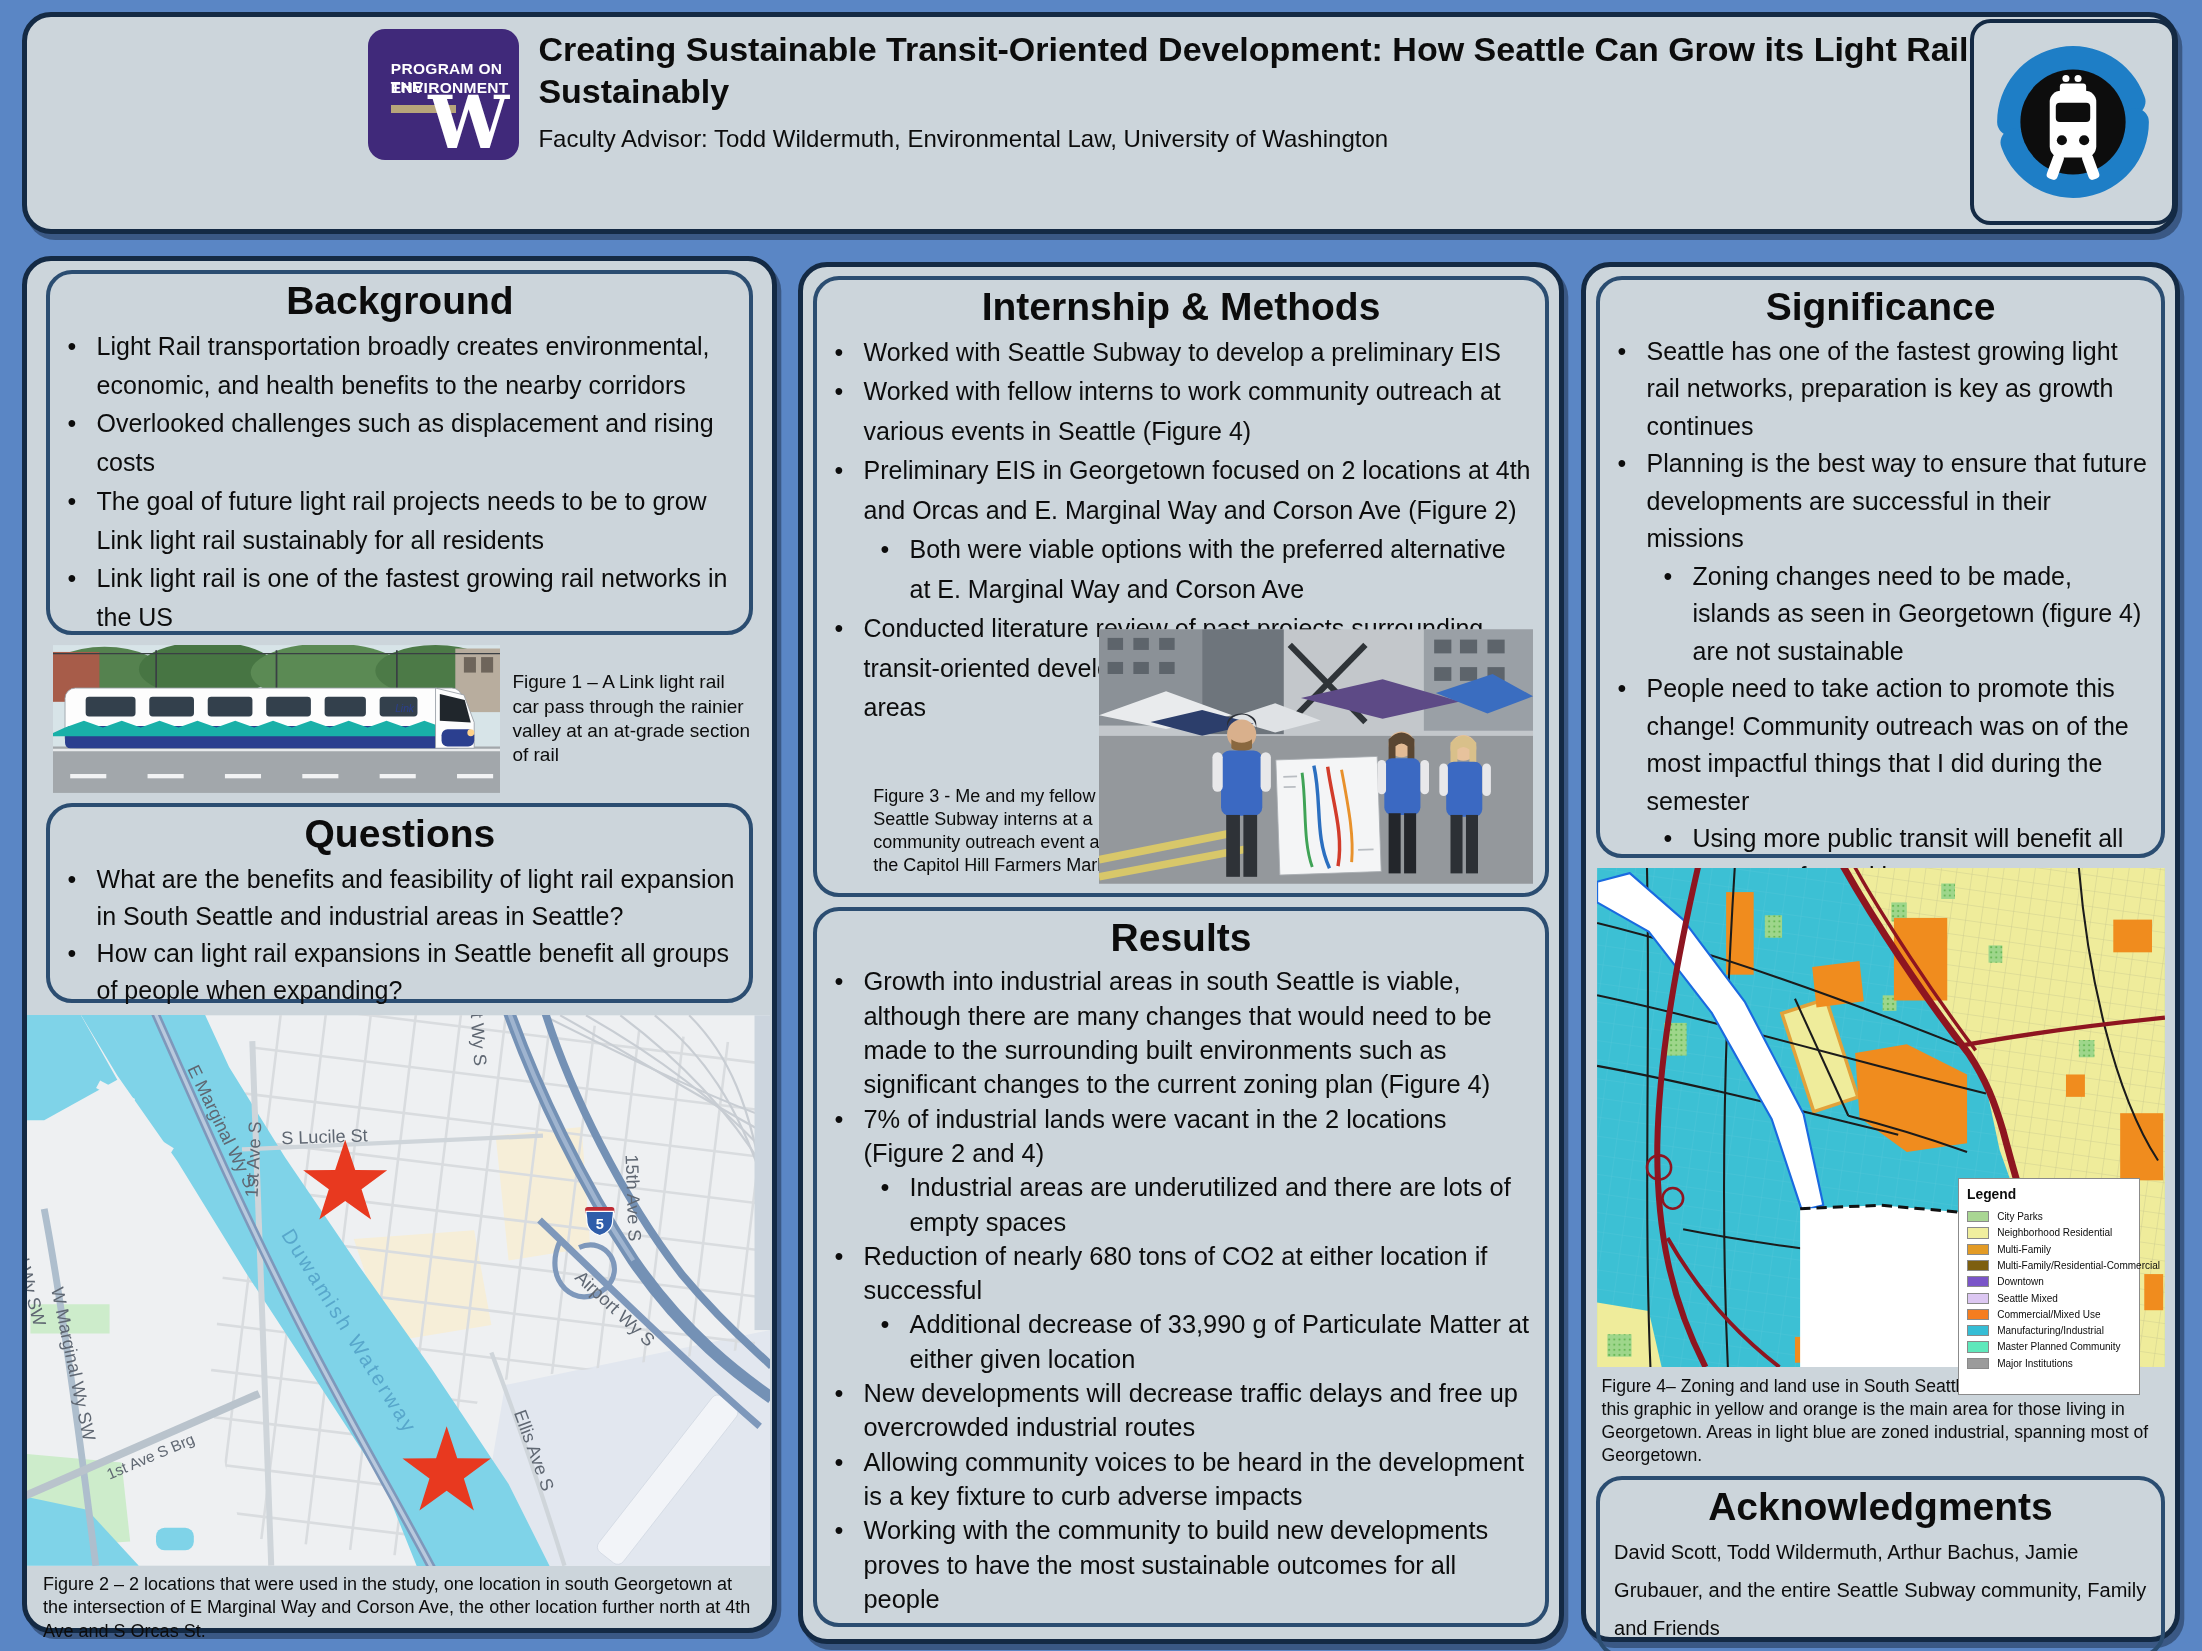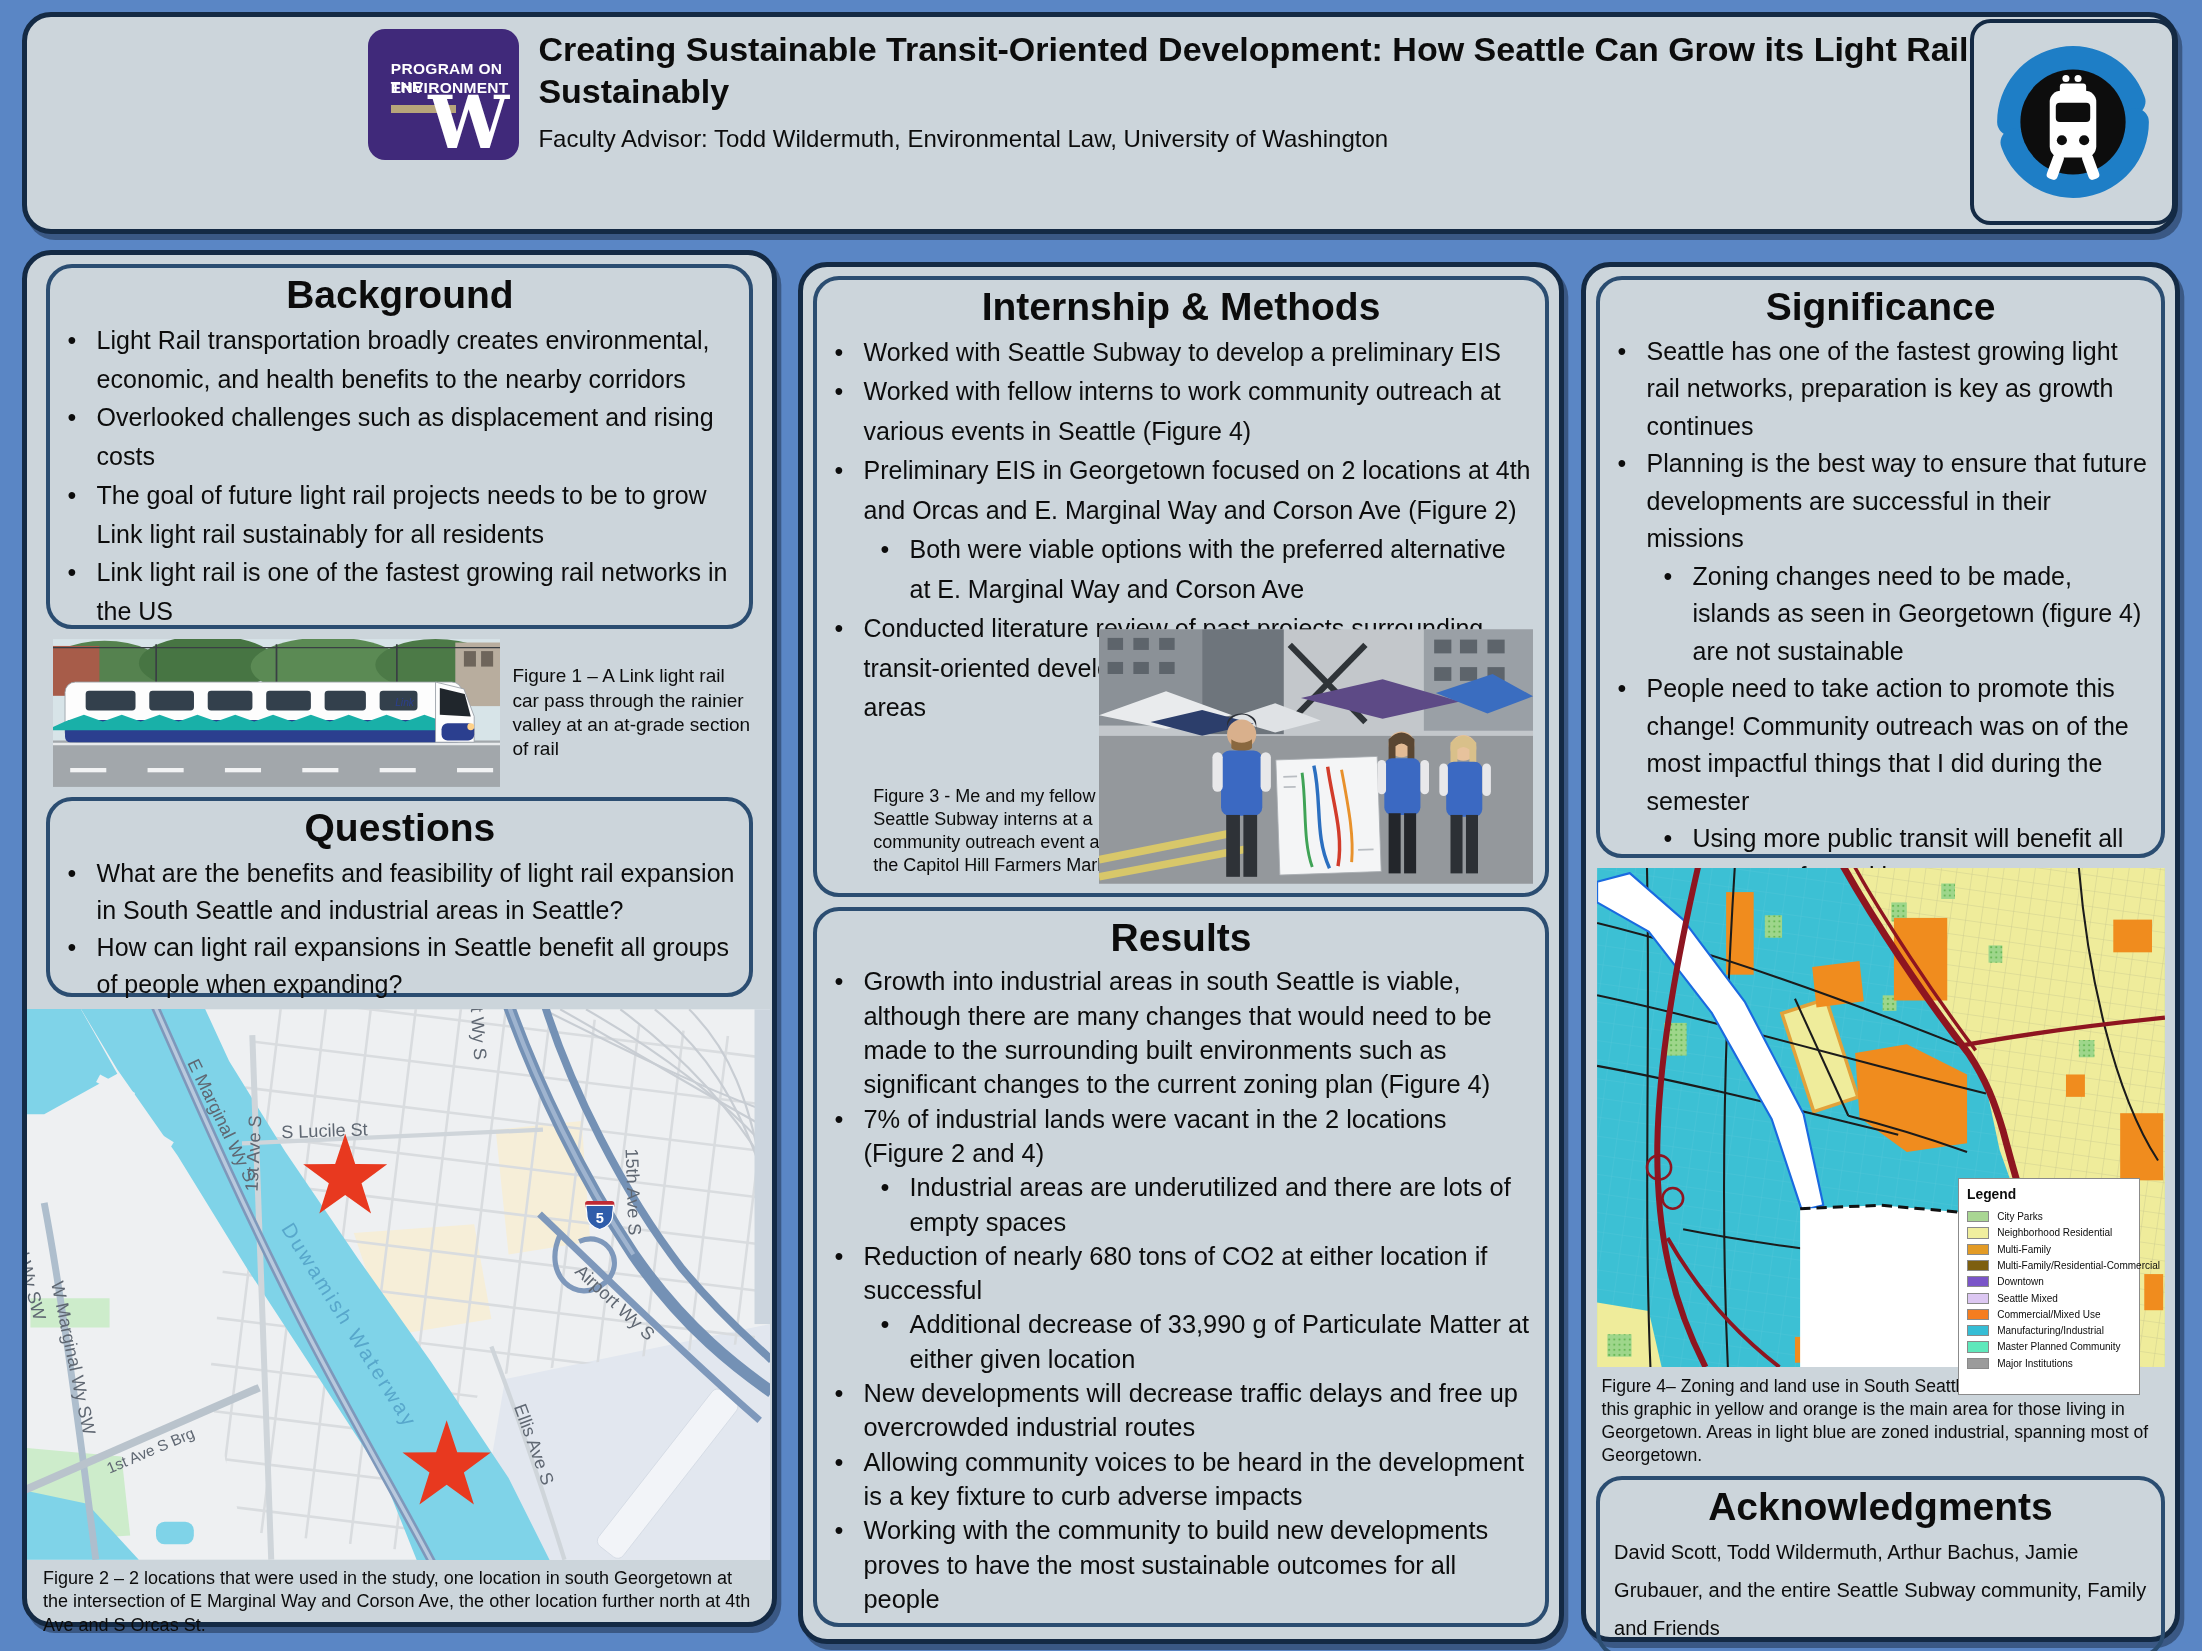--- a/index.html
+++ b/index.html
@@ -102,21 +102,21 @@
         <rect x="62" y="54" width="46" height="66" rx="11" fill="#fff"></rect>
         <rect x="68" y="66" width="34" height="19" rx="4" fill="#0d0d0d"></rect>
         <circle cx="74" cy="103" r="5" fill="#0d0d0d"></circle>
           <circle cx="96" cy="103" r="5" fill="#0d0d0d"></circle>
         <rect x="62" y="116" width="11" height="26" rx="4" fill="#fff" transform="rotate(20 67 129)"></rect>
         <rect x="97" y="116" width="11" height="26" rx="4" fill="#fff" transform="rotate(-20 103 129)"></rect>
       </g>
     </svg>
   </div>
 
-  <div class="panel col" style="left:22.4px;top:250px;width:755px;height:1377px;">
+  <div class="panel col" style="left:22.4px;top:256px;width:755px;height:1377px;">
 
     <div class="inner-box box-background">
       <div class="sec-title">Background</div>
       <div class="bullets bg-lh">
           <div class="bullet">
             <span class="dot">•</span>
             <span class="btext">Light Rail transportation broadly creates environmental, economic, and health benefits to the nearby corridors</span>
           </div>
           <div class="bullet">
             <span class="dot">•</span>

